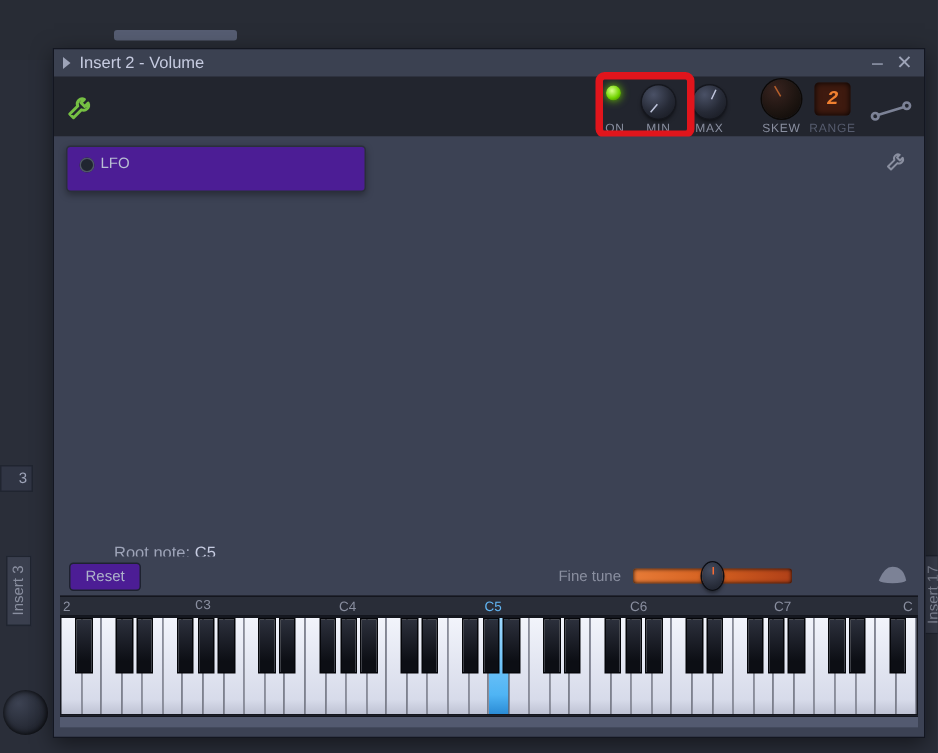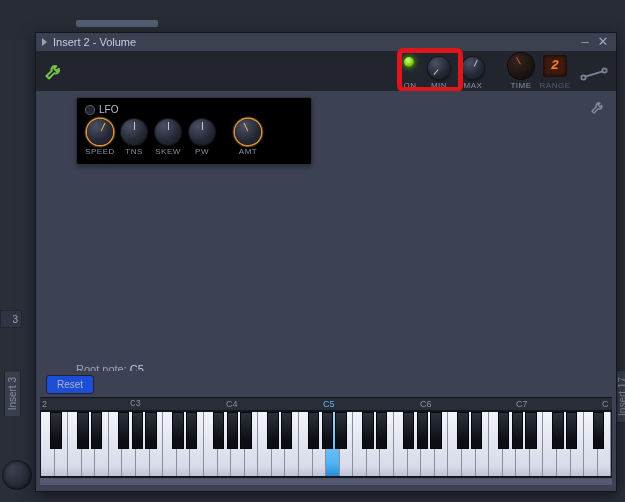--- a/index.html
+++ b/index.html
@@ -82,46 +82,45 @@
     box-shadow:inset 0 0 4px #000;
   }
   .klabel.dim{ color:#565c6e;}
 
   .link-icon{ width:28px; height:20px; display:flex; align-items:center; justify-content:center; margin-bottom:6px; margin-left:6px;}
   .link-icon svg{ stroke:#7c8296;}
 
   .body-area{ flex:1; background:#3c4254; position:relative;}
   
   .lfo-panel{
-    position:absolute; left:8px; top:6px; width:236px;
-    background:#000000; border:1px solid #2a2f3b; border-radius:3px;
+    position:absolute; left:8px; top:6px; width:200px;
+    background:#4c1d95; border:1px solid #2a2f3b; border-radius:3px;
     box-shadow: 0 2px 5px rgba(0,0,0,.35);
     padding:6px 8px 8px 8px;
-    margin-left:32px;
   }
   .lfo-head{ display:flex; align-items:center; gap:4px; font-size:10px; color:#b8bed2; margin-bottom:4px;}
   .opt-led{ width:10px; height:10px; border-radius:50%; background:#202530; box-shadow:inset 0 0 0 1px #505668;}
   .opt-led.amber{ background:radial-gradient(circle at 40% 35%, #ffd98a, #e58b12 55%, #6b3a00); box-shadow:0 0 5px #e58b12;}
   .knob-row{ display:flex; gap:4px; }
 
   .mini-wrench{ position:absolute; right:10px; top:8px; width:16px; height:16px;}
   .mini-wrench svg{ stroke:#8a8fa0;}
 
   .root-row{ position:absolute; left:8px; bottom:116px; font-size:11px; color:#9ea4b8;margin-left:32px;}
   .root-row span.val{ color:#c6cbe0;}
 
   .piano-area{
     position:absolute; left:4px; right:4px; bottom:6px;
     display:flex; flex-direction:column;
   }
   .piano-top{
     height:26px; background:#3c4254; display:flex; align-items:center; padding:2px 6px; gap:12px;
   }
   .reset-btn{
-    background:#1d4ed8; color:#aeb4ca; font-size:10px; padding:3px 10px; border:1px solid #1e2230; border-radius:3px;
+    background:#4c1d95; color:#aeb4ca; font-size:10px; padding:3px 10px; border:1px solid #1e2230; border-radius:3px;
   }
   .fine-wrap{ margin-left:auto; display:flex; align-items:center; gap:8px;}
   .fine-lbl{ font-size:10px; color:#8a8fa0;}
   .fine-track{ width:106px; height:10px; background:linear-gradient(to right, #e77b37 0%, #d46020 50%, #b04018 100%); border-radius:2px; position:relative; box-shadow:inset 0 0 3px #000;}
   .fine-thumb{ position:absolute; top:-4px; width:14px; height:18px; background:radial-gradient(circle at 40% 30%, #444b5e, #1b1f29); border-radius:50%; box-shadow:0 0 0 1px #0c0e14, 0 2px 3px rgba(0,0,0,.6);}
   .fine-thumb::after{ content:""; position:absolute; left:50%; top:3px; width:1px; height:5px; background:#F96C35;}
   .finger-icon{ width:22px; height:16px;}
   .finger-icon svg{ fill:#7c8296;}
   
   .ruler{
@@ -195,21 +194,21 @@
         </div>
         <div class="k-sm">
           <div class="knob" data-ang="ne"></div>
           <div class="klabel">MAX</div>
         </div>
 
         <div style="width:10px;"></div>
 
         <div class="k-sm">
           <div class="time-knob"></div>
-          <div class="klabel">TIME</div>
+          <div class="klabel">SKEW</div>
         </div>
         <div class="k-sm">
           <div class="range-disp">2</div>
           <div class="klabel dim">RANGE</div>
         </div>
 
         <div class="link-icon">
           <svg viewBox="0 0 32 16" fill="none" stroke-width="2" stroke-linecap="round">
             <circle cx="4" cy="12" r="2.5"></circle>
             <circle cx="28" cy="4" r="2.5"></circle>
@@ -226,53 +225,42 @@
         <svg viewBox="0 0 24 24" fill="none" stroke-width="2" stroke-linecap="round" stroke-linejoin="round">
           <path d="M14.7 6.3a4 4 0 0 0-5.3 5.3L3 18l3 3 6.4-6.4a4 4 0 0 0 5.3-5.3L15 12l-3-3 2.7-2.7z"></path>
         </svg>
       </div>
 
       <div class="lfo-panel">
         <div class="lfo-head">
           <div class="opt-led"></div>
           <span>LFO</span>
         </div>
-        <div class="knob-row">
-          <div class="k-sm">
-            <div class="knob accent" data-ang="ne" style="width:26px;height:26px;"></div>
-            <div class="klabel">SPEED</div>
-          </div>
-          <div class="k-sm">
-            <div class="knob" data-ang="n" style="width:26px;height:26px;"></div>
-            <div class="klabel">TNS</div>
-          </div>
-          <div class="k-sm">
-            <div class="knob" data-ang="n" style="width:26px;height:26px;"></div>
-            <div class="klabel">SKEW</div>
-          </div>
-          <div class="k-sm">
-            <div class="knob" data-ang="n" style="width:26px;height:26px;"></div>
-            <div class="klabel">PW</div>
-          </div>
-          <div style="width:8px;"></div>
-          <div class="k-sm">
-            <div class="knob accent" data-ang="nw" style="width:26px;height:26px;"></div>
-            <div class="klabel">AMT</div>
-          </div>
-        </div>
       </div>
 
       <div class="root-row">
         <span>Root note:</span>
         <span class="val">C5</span>
       </div>
 
       <div class="piano-area">
         <div class="piano-top">
           <div class="reset-btn">Reset</div>
+          <div class="fine-wrap">
+            <div class="fine-lbl">Fine tune</div>
+            <div class="fine-track">
+              <div class="fine-thumb" style="left:46px;"></div>
+            </div>
+            <div style="width:40px;"></div>
+            <div class="finger-icon">
+              <svg viewBox="0 0 24 16">
+                  <path d="M2 12 q4 -10 10 -10 q8 0 10 10 q-2 2 -10 2 q-8 0 -10 -2 z"></path>
+                </svg>
+            </div>
+          </div>
         </div>
 
         <div class="ruler">
           <span style="left:2px;">2</span>
           <span style="left:90px;font-family:Liberation Mono, monospace;">C3</span>
           <span style="left:186px;">C4</span>
           <span style="left:283px; color:#62b6f4;">C5</span>
           <span style="left:380px;">C6</span>
           <span style="left:476px;">C7</span>
           <span style="left:562px;">C</span>

